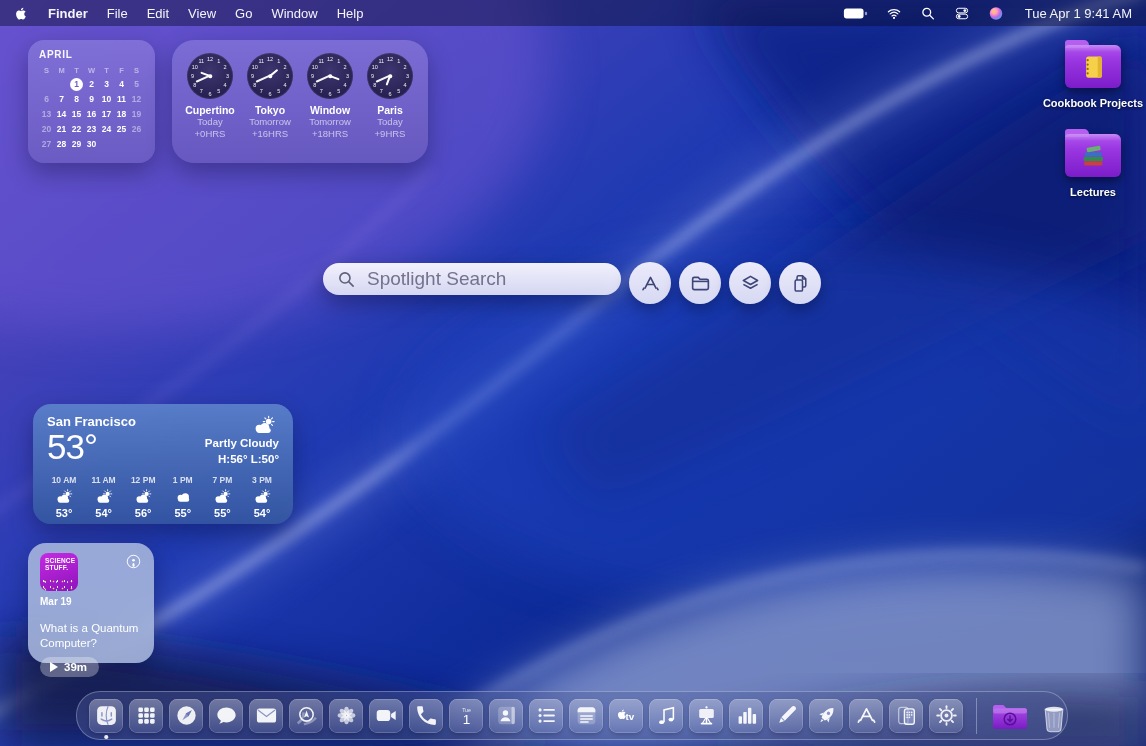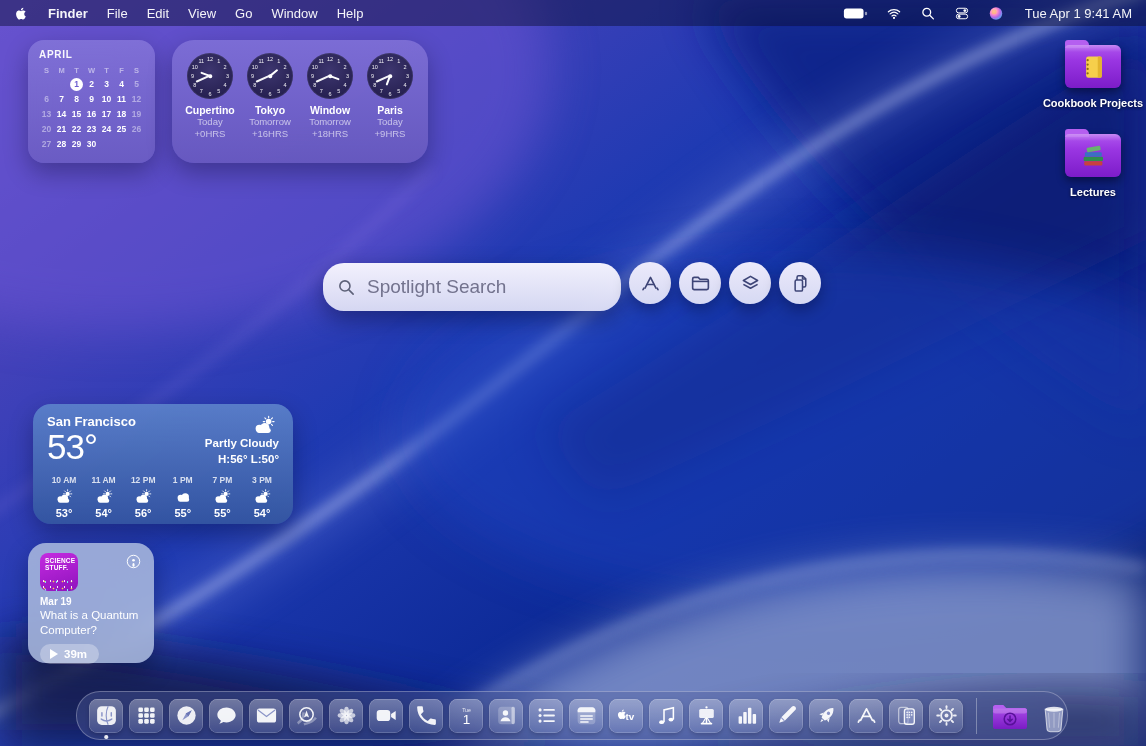--- a/index.html
+++ b/index.html
@@ -56,21 +56,21 @@
   .desk-folder{width:56px;height:43px;margin:0 auto;position:relative;border-radius:4px 6px 6px 6px;
     background:linear-gradient(180deg,#b057ef 0%,#9a36e2 35%,#7c1cc9 100%);box-shadow:0 4px 9px rgba(0,0,15,.45);}
   .desk-folder::before{content:"";position:absolute;top:-5px;left:0;width:24px;height:8px;border-radius:3px 5px 0 0;background:#b55ff0;}
   .desk-folder::after{content:"";position:absolute;top:0;left:0;right:0;height:7px;border-radius:4px 6px 0 0;
     background:linear-gradient(180deg,rgba(255,255,255,.3),rgba(255,255,255,0));}
   .folder-glyph{position:absolute;left:50%;top:50%;transform:translate(-50%,-50%);width:30px;height:30px;z-index:2;}
   .folder-glyph svg{width:100%;height:100%;}
   .desk-label{margin-top:9px;font-size:11px;font-weight:700;text-shadow:0 1px 3px rgba(0,0,10,.7);}
 
   
-  .spotlight{position:absolute;left:323px;top:263px;width:298px;height:48px;border-radius:21px;
+  .spotlight{position:absolute;left:323px;top:263px;width:298px;height:32px;border-radius:21px;
     background:linear-gradient(180deg,rgba(248,246,255,.97),rgba(222,223,245,.95));
     display:flex;align-items:center;padding:0 14px;box-sizing:border-box;box-shadow:0 8px 22px rgba(0,0,25,.35);}
   .sp-mag{width:19px;height:19px;color:#5d6178;flex:0 0 auto;display:flex;}
   .sp-mag svg{width:100%;height:100%;}
   .sp-input{flex:1;border:none;outline:none;background:transparent;margin-left:9px;font-size:19px;
     font-family:"Liberation Sans",sans-serif;color:#3c3c50;}
   .sp-input::placeholder{color:#73738e;}
   .sp-circle{position:absolute;top:262px;width:42px;height:42px;border-radius:50%;
     background:linear-gradient(180deg,#eceafb,#d6d9f3);display:flex;align-items:center;justify-content:center;
     color:#3e4577;box-shadow:0 6px 16px rgba(0,0,25,.35);}
@@ -100,21 +100,21 @@
   .pc-art{width:38px;height:38px;border-radius:8px;background:linear-gradient(160deg,#c42be0,#8f13bd);
     position:relative;overflow:hidden;padding:4px 0 0 5px;box-sizing:border-box;}
   .pc-art div{font-size:6.5px;font-weight:800;line-height:1.1;letter-spacing:.2px;position:relative;z-index:2;}
   .pc-art::after{content:"";position:absolute;left:0;right:0;bottom:0;height:13px;opacity:.95;
     background-image:radial-gradient(circle,rgba(255,255,255,.95) .7px,transparent 1.1px),
       radial-gradient(circle,#ffd84a .7px,transparent 1.1px),radial-gradient(circle,#7ef0ff .7px,transparent 1.1px);
     background-size:7px 6px,9px 7px,11px 8px;}
   .pc-appicon{width:17px;height:17px;display:block;}
   .pc-appicon svg{width:100%;height:100%;}
   .pc-date{font-size:10px;font-weight:700;margin-top:5px;}
-  .pc-title{font-size:11.5px;line-height:1.3;margin-top:1px;}
+  .pc-title{font-size:11.5px;line-height:1.3;margin-top:14px;}
   .pc-pill{display:inline-flex;align-items:center;gap:6px;background:rgba(255,255,255,.3);
     border-radius:13px;padding:4px 12px 4px 10px;margin-top:6px;}
   .pc-play{width:0;height:0;border-left:8px solid #fff;border-top:5px solid transparent;border-bottom:5px solid transparent;}
   .pc-dur{font-size:11.5px;font-weight:700;}
 
   
   .callmom{left:168px;top:543px;width:126px;height:120px;border-radius:18px;box-sizing:border-box;
     background:rgba(157,174,213,.78);padding:12px;}
   .cm-smiley{width:27px;height:27px;display:block;}
   .cm-smiley svg{width:100%;height:100%;}

